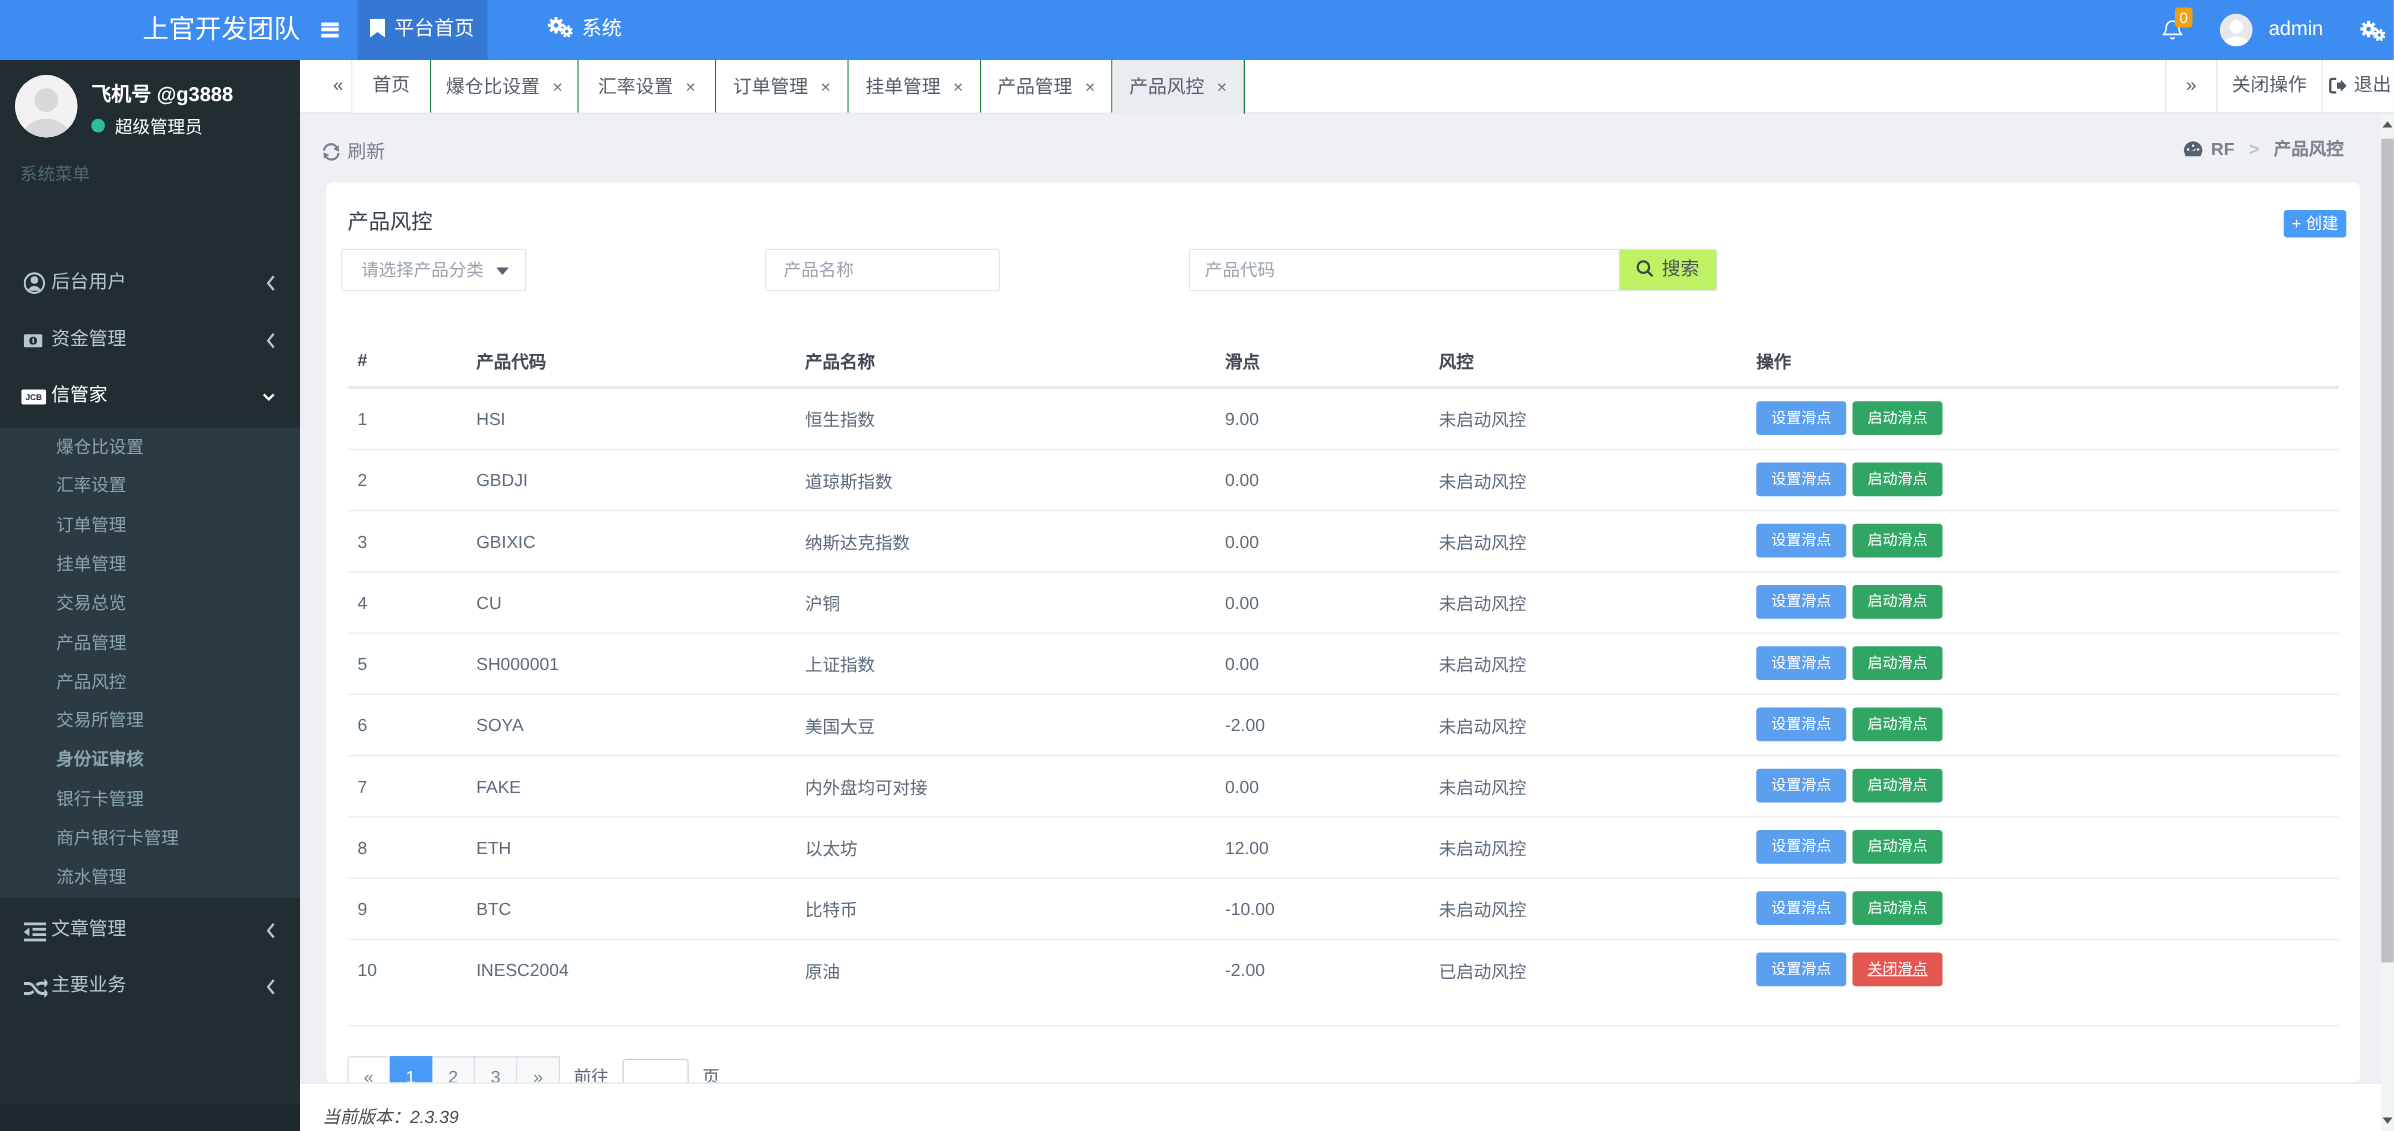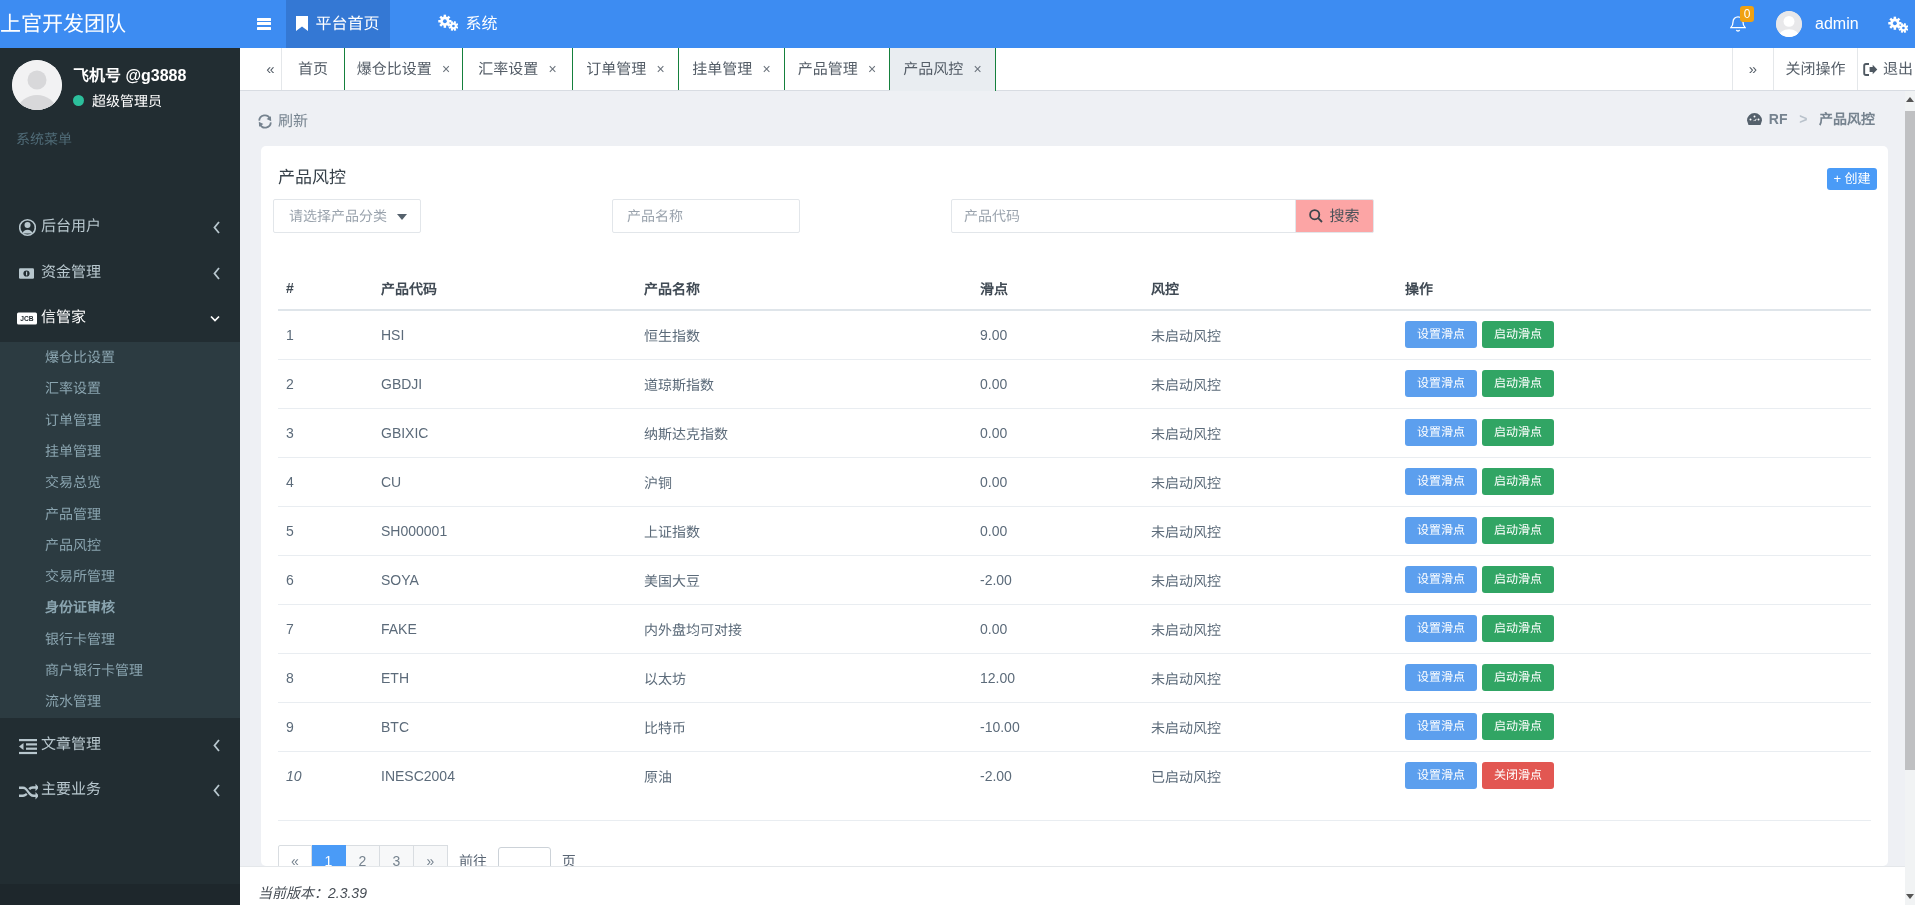--- a/index.html
+++ b/index.html
@@ -1,21 +1,21 @@
 <!DOCTYPE html>
 <html lang="zh-CN"><head>
 <meta charset="utf-8">
 <title>产品风控</title>
 <style>
   * { margin:0; padding:0; box-sizing:border-box; }
   html,body { width:1915px; height:905px; overflow:hidden; font-family:"Liberation Sans",sans-serif; background:#eef0f4; }
 
   
   #topbar { position:absolute; left:0; top:0; width:1915px; height:48px; background:#3d8cf2; }
-  #logo { position:absolute; left:0; top:0; width:240px; height:48px; line-height:48px; text-align:left; color:#fff; font-size:21px; }
+  #logo { position:absolute; left:0; top:0; width:240px; height:48px; line-height:48px; text-align:right; color:#fff; font-size:21px; }
   #hamb { position:absolute; left:257px; top:18px; width:14px; height:12px; }
   #hamb div { height:2.6px; background:#fff; margin-bottom:1.9px; border-radius:0.5px;}
   .navitem { position:absolute; top:0; height:48px; line-height:48px; color:#fff; font-size:16px; }
   #nav1 { left:286px; width:104px; background:#3478d4; text-align:center;}
   #nav2 { left:390px; width:112px; text-align:center;padding-left:44px;}
   .navitem svg { vertical-align:-2px; margin-right:7px;}
   #bell { position:absolute; left:1722px; top:0; width:34px; height:48px; }
   #badge { position:absolute; left:18px; top:6px; min-width:14px; height:16px; background:#f0a111; color:#fff; font-size:12px; line-height:16px; text-align:center; border-radius:3px; padding:0 1px;}
   #tb-avatar { position:absolute; left:1776px; top:11px; width:26px; height:26px; border-radius:50%; overflow:hidden; background:#e8e8ea;}
   #tb-admin { position:absolute; left:1815px; top:0; height:48px; line-height:48px; color:#fff; font-size:16px;}
@@ -48,30 +48,30 @@
   #refresh { position:absolute; left:17px; top:18px; color:#76838f; font-size:15px; }
   #crumbs { position:absolute; right:30px; top:17px; color:#76838f; font-size:14px;font-weight:bold; }
   #card { position:absolute; left:21px; top:55px; width:1627px; height:720px; background:#fff; border-radius:5px; }
   #card-title { position:absolute; left:17px; top:17px; font-size:17px; color:#364049; }
   #btn-create { position:absolute; right:11px; top:22px; width:50px; height:22px; background:#4a9bf7; color:#fff; border-radius:3px; font-size:13px; text-align:center; line-height:22px;}
   .fld { position:absolute; top:53px; height:34px; border:1px solid #e2e6ea; border-radius:2px; background:#fff; font-size:14px; line-height:32px; color:#9aa3ad; }
   #fld-select { left:12px; width:148px; padding-left:15px; }
   #fld-select .caret { position:absolute; right:13px; top:14px; width:0; height:0; border-left:5px solid transparent; border-right:5px solid transparent; border-top:6px solid #55616c; }
   #fld-name { left:351px; width:188px; padding-left:14px;}
   #fld-code { left:690px; width:345px; padding-left:12px; border-radius:2px 0 0 2px;}
-  #btn-search { position:absolute; left:1034px; top:53px; width:79px; height:34px; border:1px solid #e2e6ea; border-radius:0 2px 2px 0; background:#fca5a5; font-size:15px; line-height:32px; text-align:center; color:#4a5259;}
+  #btn-search { position:absolute; left:1034px; top:53px; width:79px; height:34px; border:1px solid #e2e6ea; border-radius:0 2px 2px 0; background:#bef264; font-size:15px; line-height:32px; text-align:center; color:#4a5259;}
 
   table#grid { position:absolute; left:17px; top:120px; width:1593px; border-collapse:collapse; table-layout:fixed; }
   #grid th { text-align:left; font-size:14px; color:#404a54; height:44px; border-bottom:2px solid #dfe5ea; font-weight:bold; }
   #grid td { font-size:14px; color:#5c6b7a; height:49px; border-top:1px solid #e9edf1; }
   #grid tr:first-child td { border-top:none; }
   .btn { display:inline-block; height:27px; line-height:27px; padding:0 12px; border-radius:3px; color:#fff; font-size:12px; }
   .btn-blue { background:#5c9fee; margin-right:5px;}
   .btn-green { background:#31a564; }
-  .btn-red { background:#e25752; }
+  .btn-red { background:#e25752;text-decoration:underline; }
 
   #grid-bottom { position:absolute; left:17px; top:674px; width:1593px; border-bottom:1px solid #e9edf1; }
   #pager { position:absolute; left:17px; top:699px; height:33px; width:700px; }
   .pg { float:left; min-width:34px; height:33px; border:1px solid #d9dde1; border-left:none; background:#fff; text-align:center; line-height:31px; font-size:14px; color:#76838f; padding:0 6px;}
   .pg.first { border-left:1px solid #d9dde1; border-radius:2px 0 0 2px;}
   .pg.active { background:#4a9bf7; color:#fff; border-color:#4a9bf7;}
   .pg.grey { background:#f7f8f9; }
   #goto { position:absolute; left:181px; top:0; height:33px; line-height:33px; color:#5a6675; font-size:14px; white-space:nowrap; }
   #goto input { width:53px; height:30px; border:1px solid #ccd2d8; border-radius:3px; margin:0 7px; vertical-align:middle;}
 
@@ -375,21 +375,21 @@
           </tr>
       <tr>
             <td style="padding-left:8px;">9</td>
             <td>BTC</td>
             <td>比特币</td>
             <td>-10.00</td>
             <td>未启动风控</td>
             <td><span class="btn btn-blue">设置滑点</span><span class="btn btn-green">启动滑点</span></td>
           </tr>
       <tr>
-            <td style="padding-left:8px;font-style:italic;">10</td>
+            <td style="padding-left:8px;">10</td>
             <td>INESC2004</td>
             <td>原油</td>
             <td>-2.00</td>
             <td>已启动风控</td>
             <td><span class="btn btn-blue">设置滑点</span><span class="btn btn-red">关闭滑点</span></td>
           </tr>
     </tbody>
       </table>
     <div id="grid-bottom"></div>
     <div id="pager">

